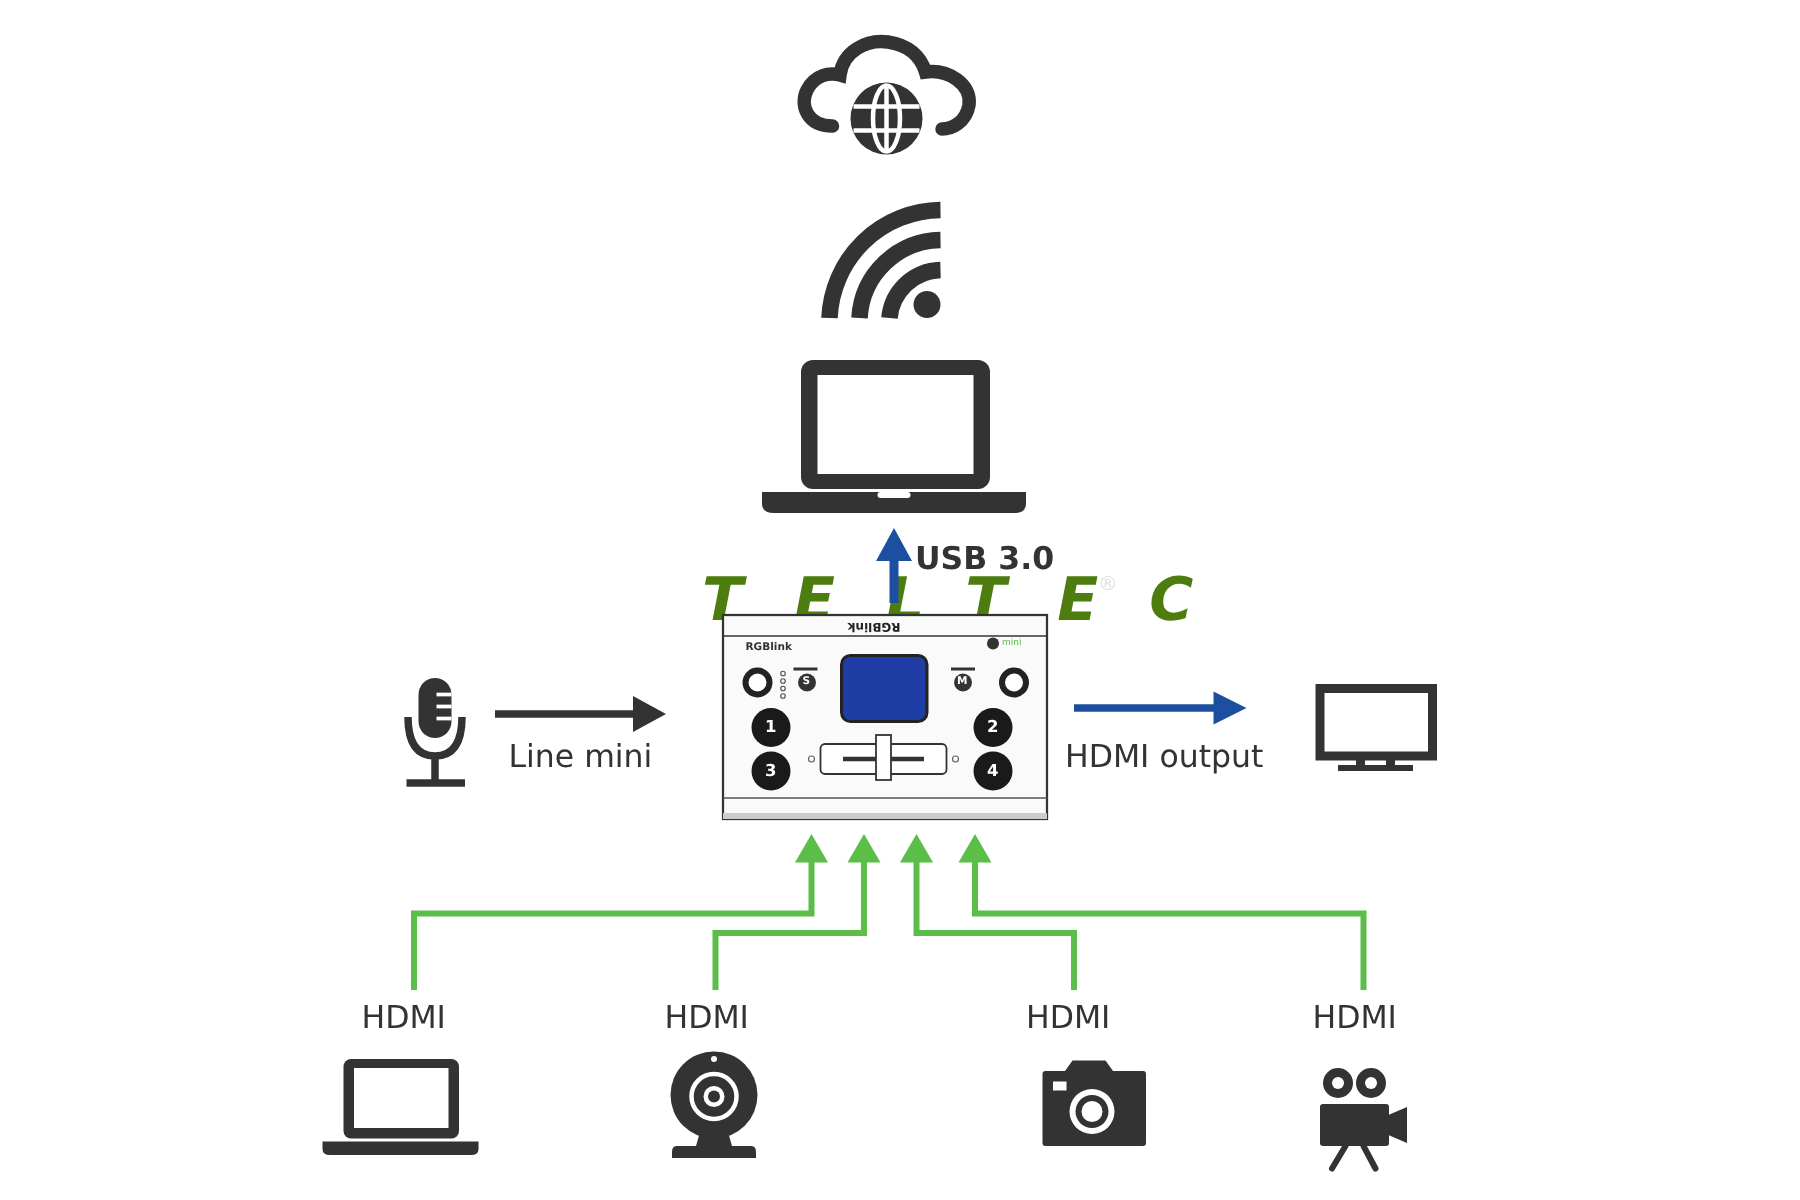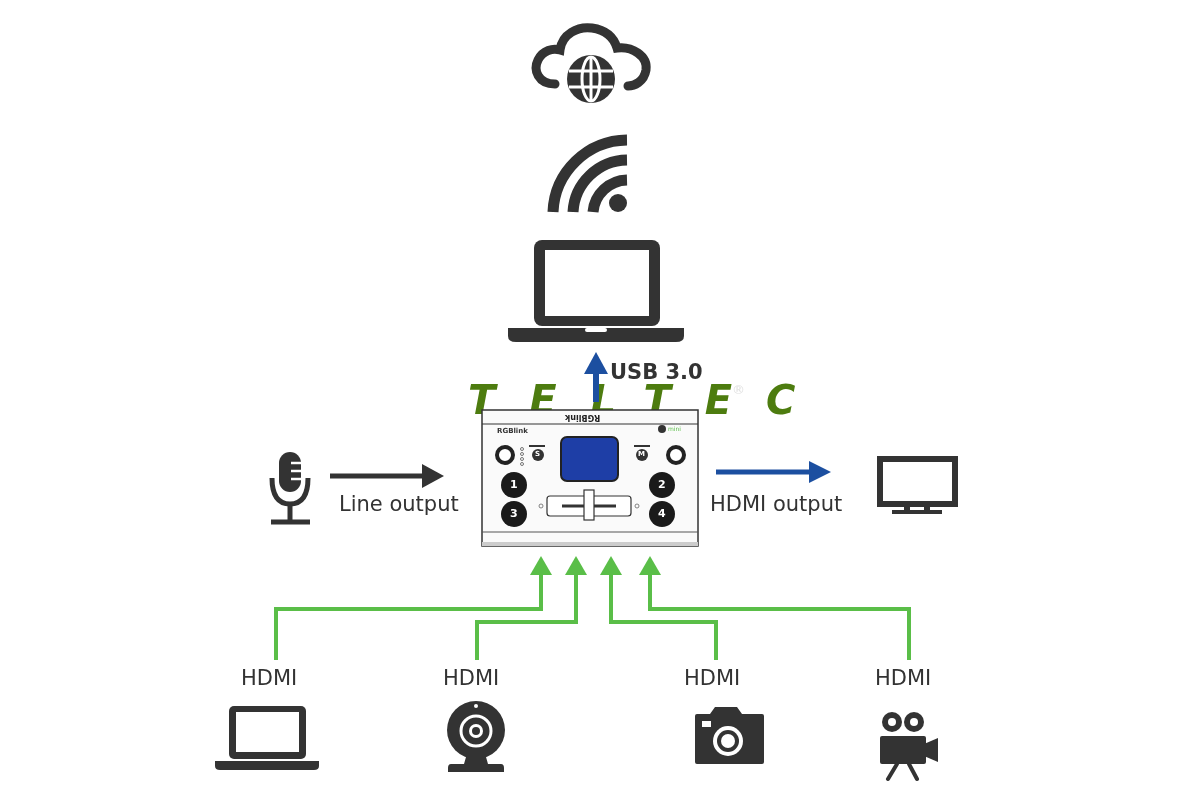--- a/index.html
+++ b/index.html
@@ -167,18 +167,18 @@
 <div class="abs" style="left:497px;top:427px;font-size:7px;font-weight:bold;color:#333;font-family:'DejaVu Sans',sans-serif;">RGBlink</div>
 <div class="abs" style="left:668px;top:425px;font-size:6px;color:#5abe48;font-family:'DejaVu Sans',sans-serif;">mini</div>
 <div class="abs" style="left:535px;top:450px;font-size:7px;font-weight:bold;color:#fff;font-family:'DejaVu Sans',sans-serif;">S</div>
 <div class="abs" style="left:638px;top:450px;font-size:7px;font-weight:bold;color:#fff;font-family:'DejaVu Sans',sans-serif;">M</div>
 <div class="abs" style="left:510px;top:478px;font-size:11px;font-weight:bold;color:#fff;font-family:'DejaVu Sans',sans-serif;">1</div>
 <div class="abs" style="left:658px;top:478px;font-size:11px;font-weight:bold;color:#fff;font-family:'DejaVu Sans',sans-serif;">2</div>
 <div class="abs" style="left:510px;top:507px;font-size:11px;font-weight:bold;color:#fff;font-family:'DejaVu Sans',sans-serif;">3</div>
 <div class="abs" style="left:658px;top:507px;font-size:11px;font-weight:bold;color:#fff;font-family:'DejaVu Sans',sans-serif;">4</div>
 
 <div class="lbl" style="left:610px;top:360px;font-weight:bold;">USB 3.0</div>
-<div class="lbl" style="left:339px;top:492px;">Line output</div>
+<div class="lbl" style="left:339px;top:492px;">Line mini</div>
 <div class="lbl" style="left:710px;top:492px;text-align:right;">HDMI output</div>
 <div class="lbl" style="left:241px;top:666px;">HDMI</div>
 <div class="lbl" style="left:443px;top:666px;">HDMI</div>
 <div class="lbl" style="left:684px;top:666px;">HDMI</div>
 <div class="lbl" style="left:875px;top:666px;">HDMI</div>
 
 </body></html>

